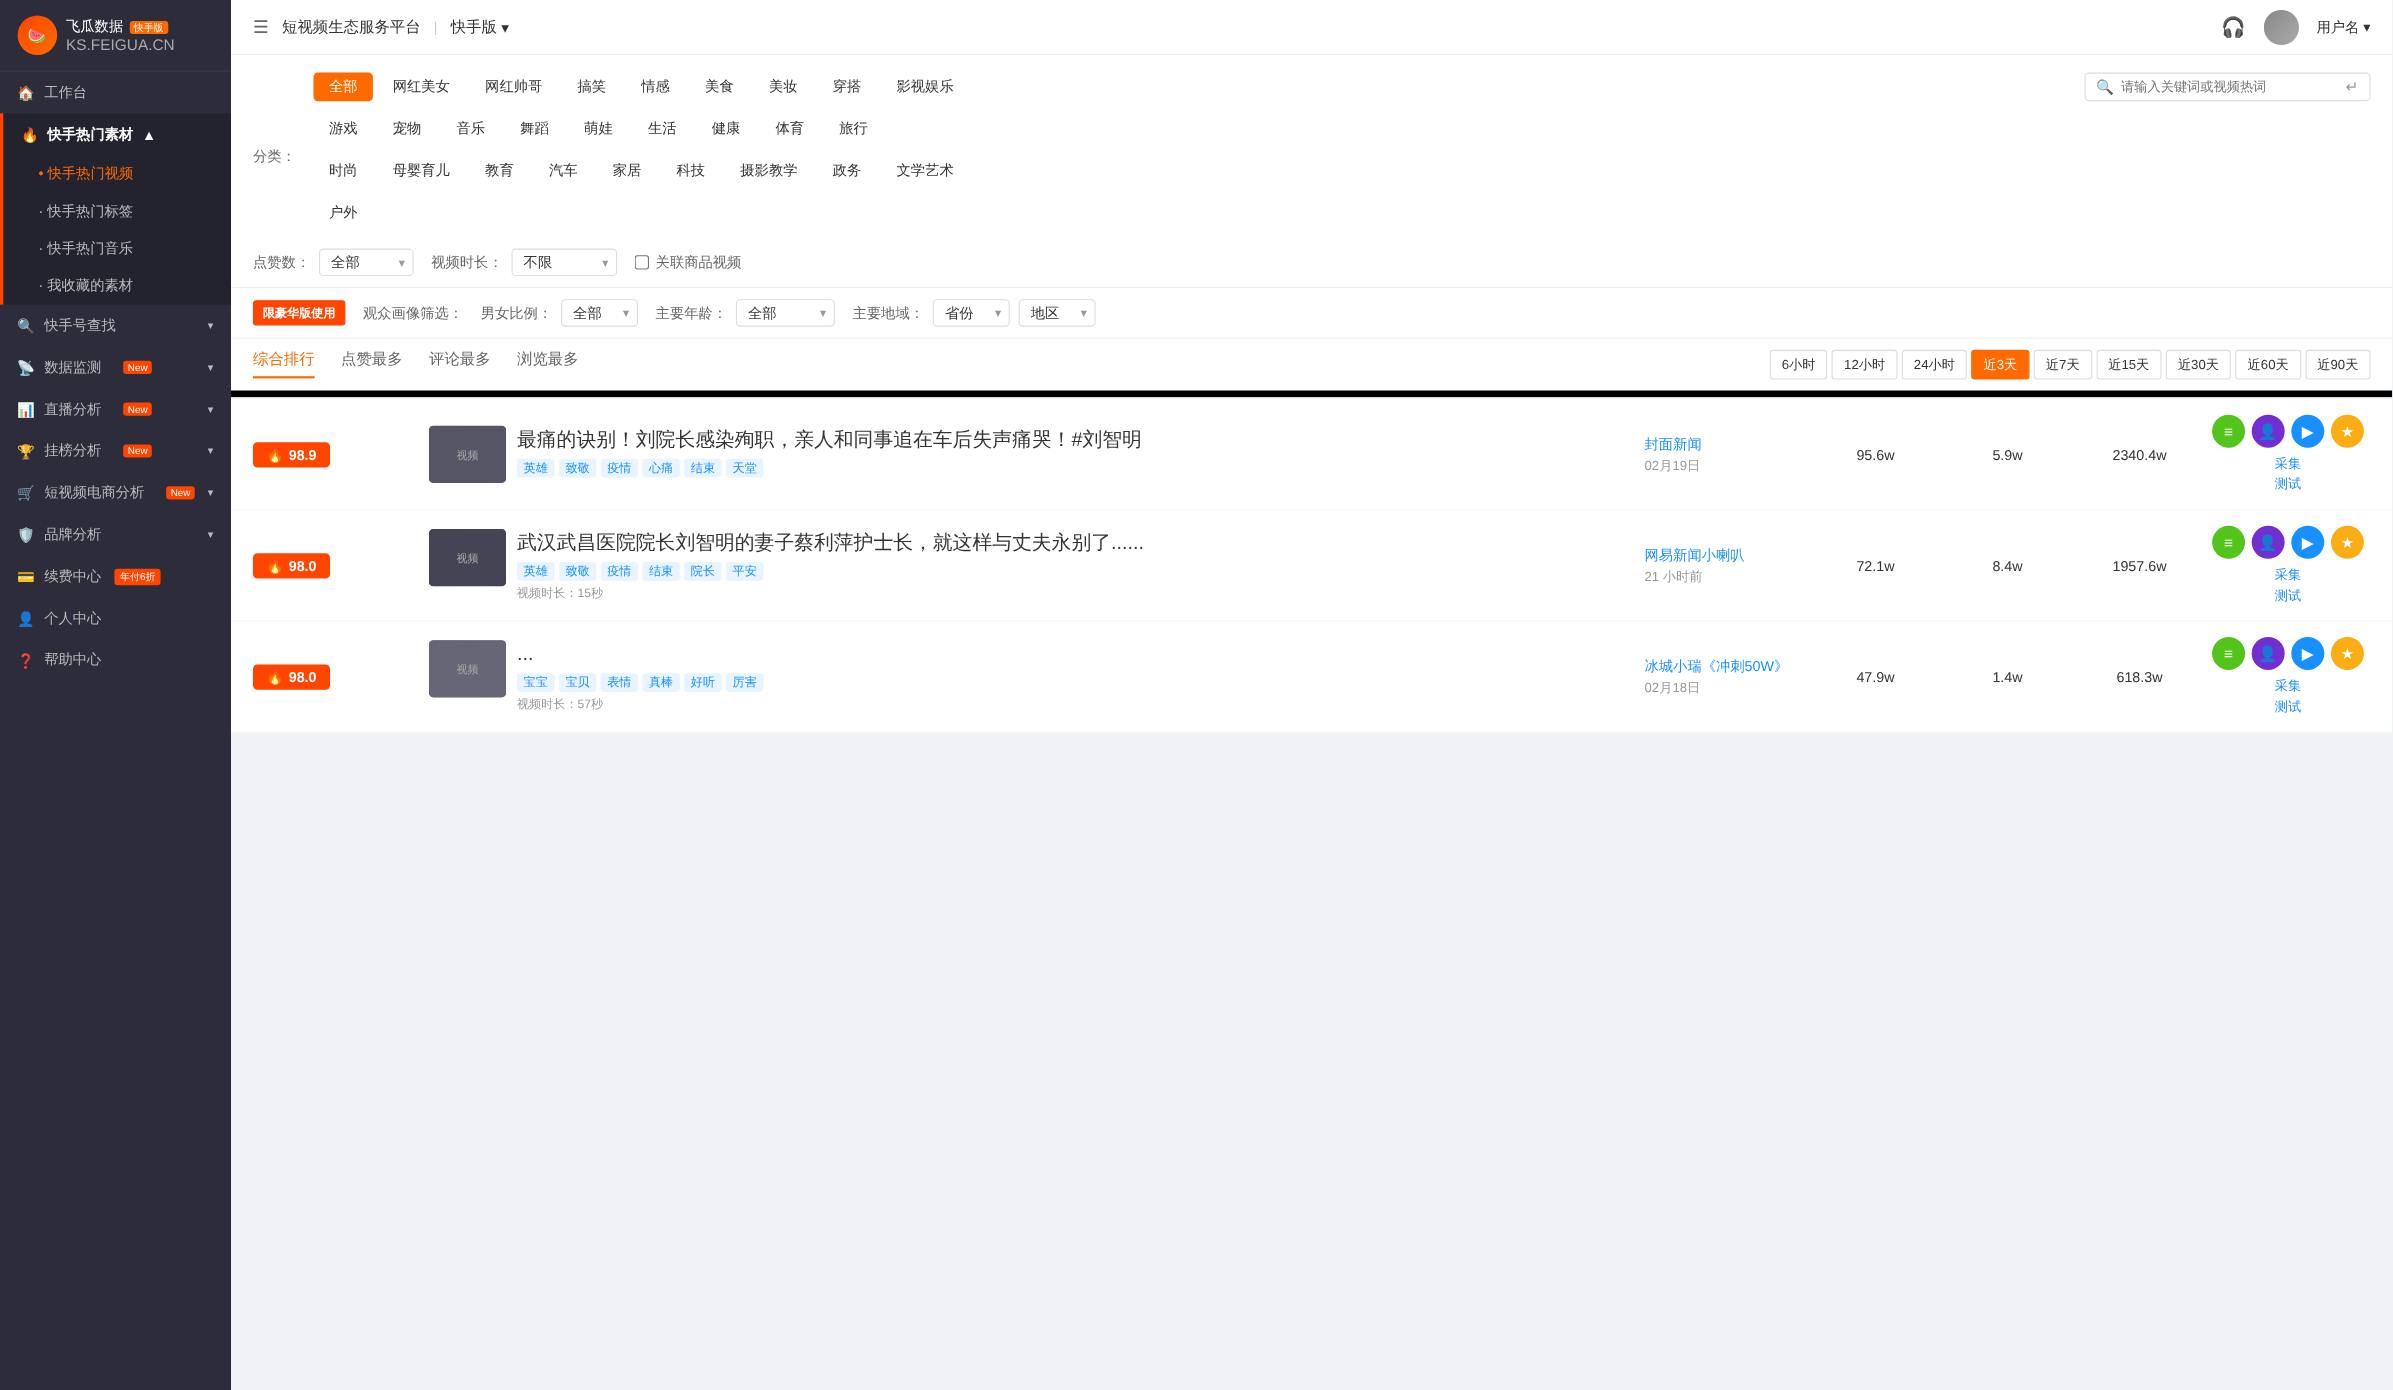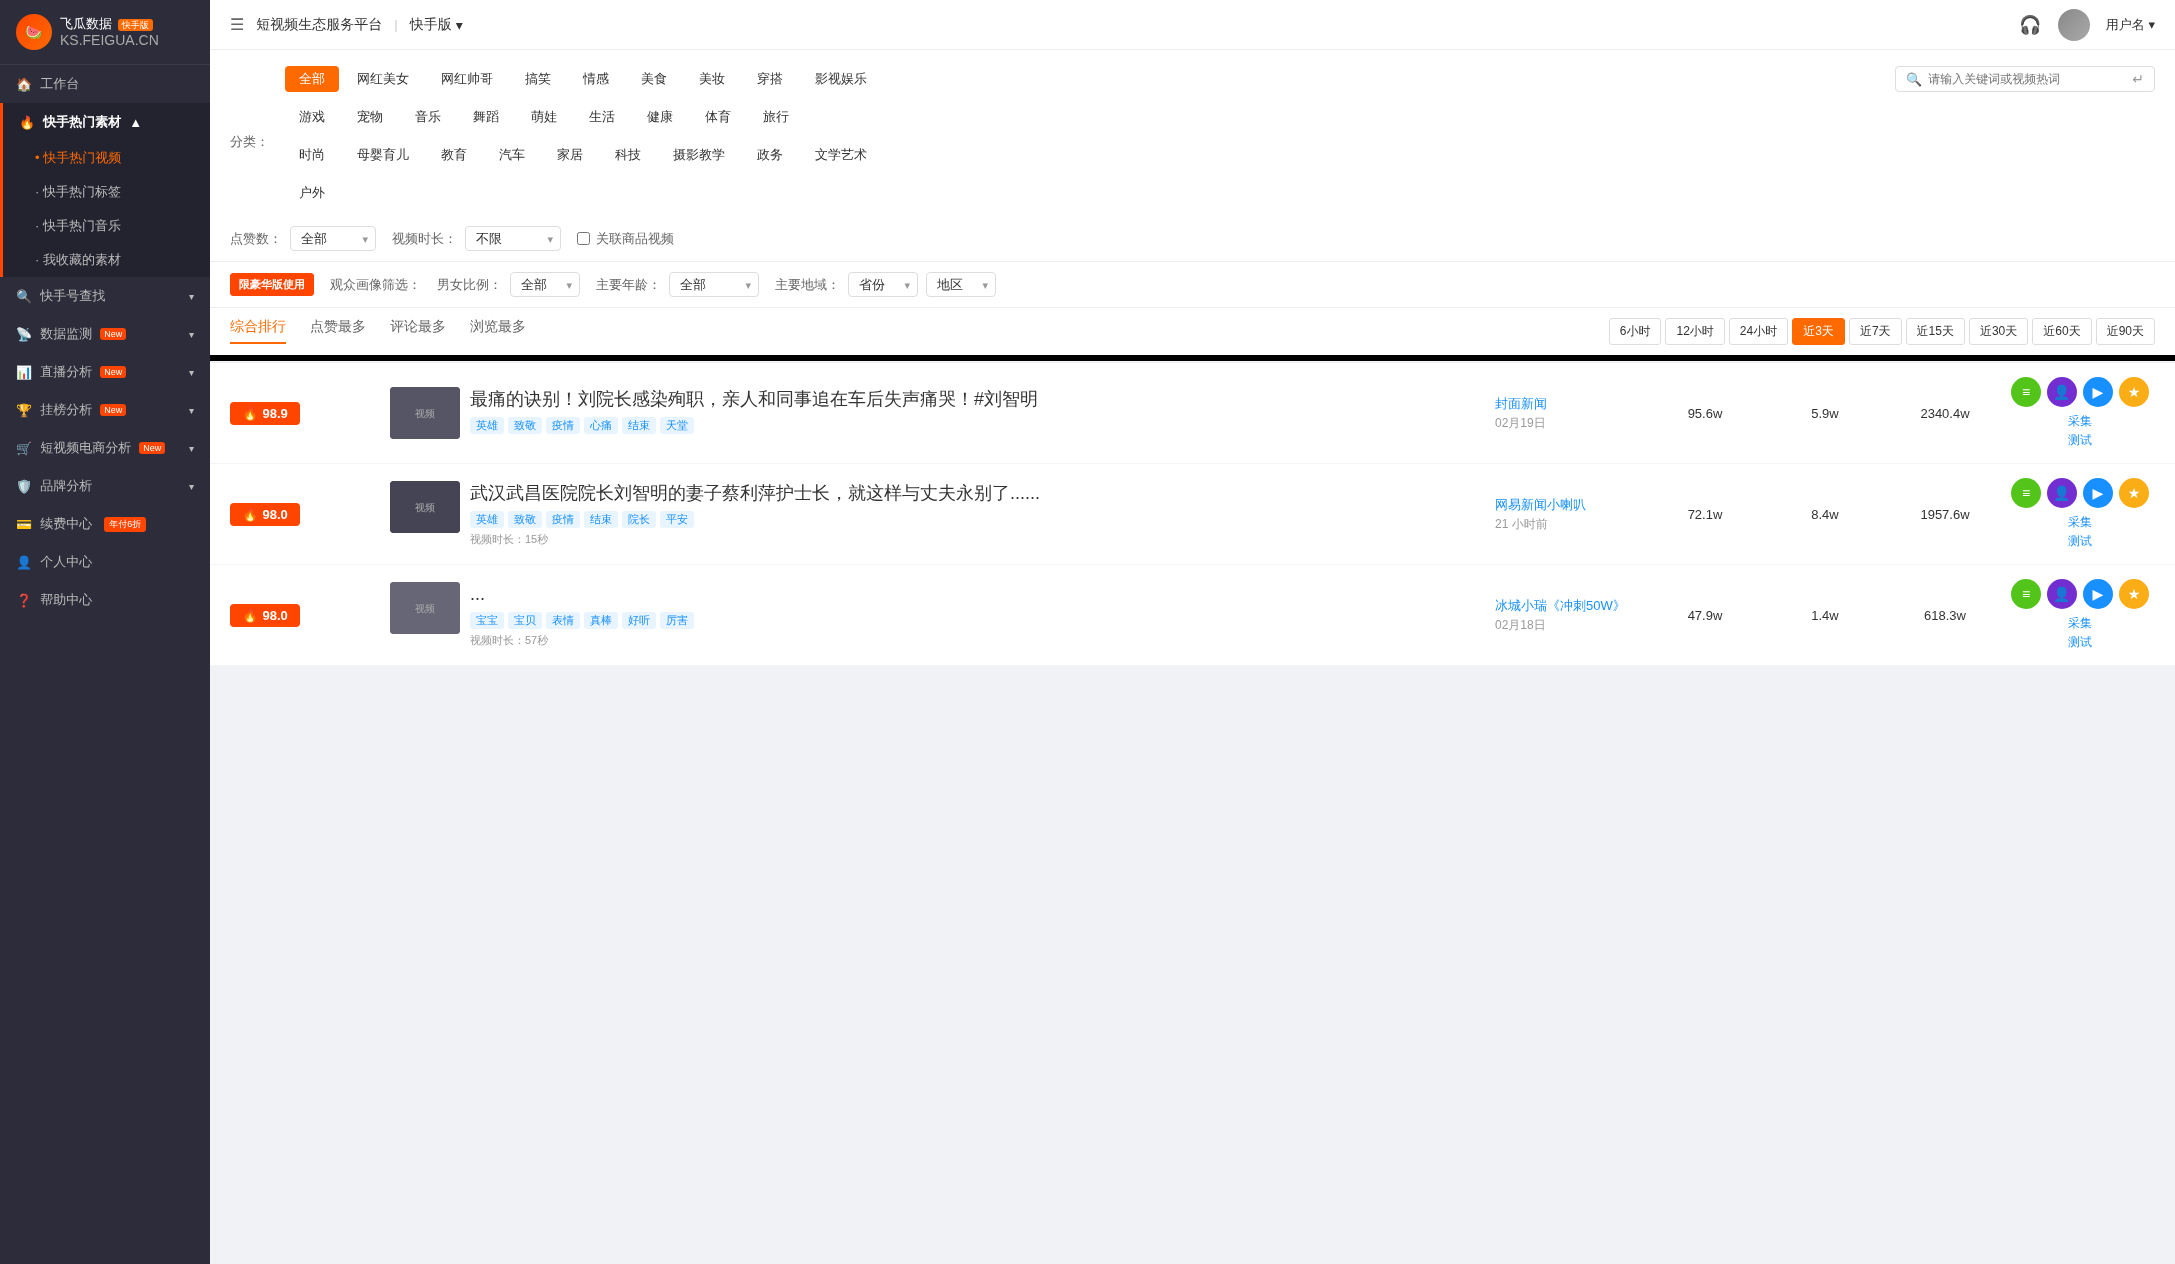--- a/index.html
+++ b/index.html
@@ -52,21 +52,21 @@
       padding: 10px 16px; cursor: pointer; color: white;
       font-size: 13px; font-weight: bold;
     }
     .sidebar-sub-item {
       padding: 8px 16px 8px 32px; cursor: pointer;
       color: #bbb; font-size: 13px;
     }
     .sidebar-sub-item.active { color: #ff6a00; }
     .new-badge {
       background: #ff4500; color: white; font-size: 9px;
-      padding: 1px 4px; border-radius: 3px; margin-left: 0;
+      padding: 1px 4px; border-radius: 3px; margin-left: 12px;
     }
     .yr-badge {
       background: #ff4500; color: white; font-size: 9px;
       padding: 1px 5px; border-radius: 3px; margin-left: 4px;
     }
 
     
     .main {
       flex: 1; display: flex; flex-direction: column; overflow: hidden;
     }

